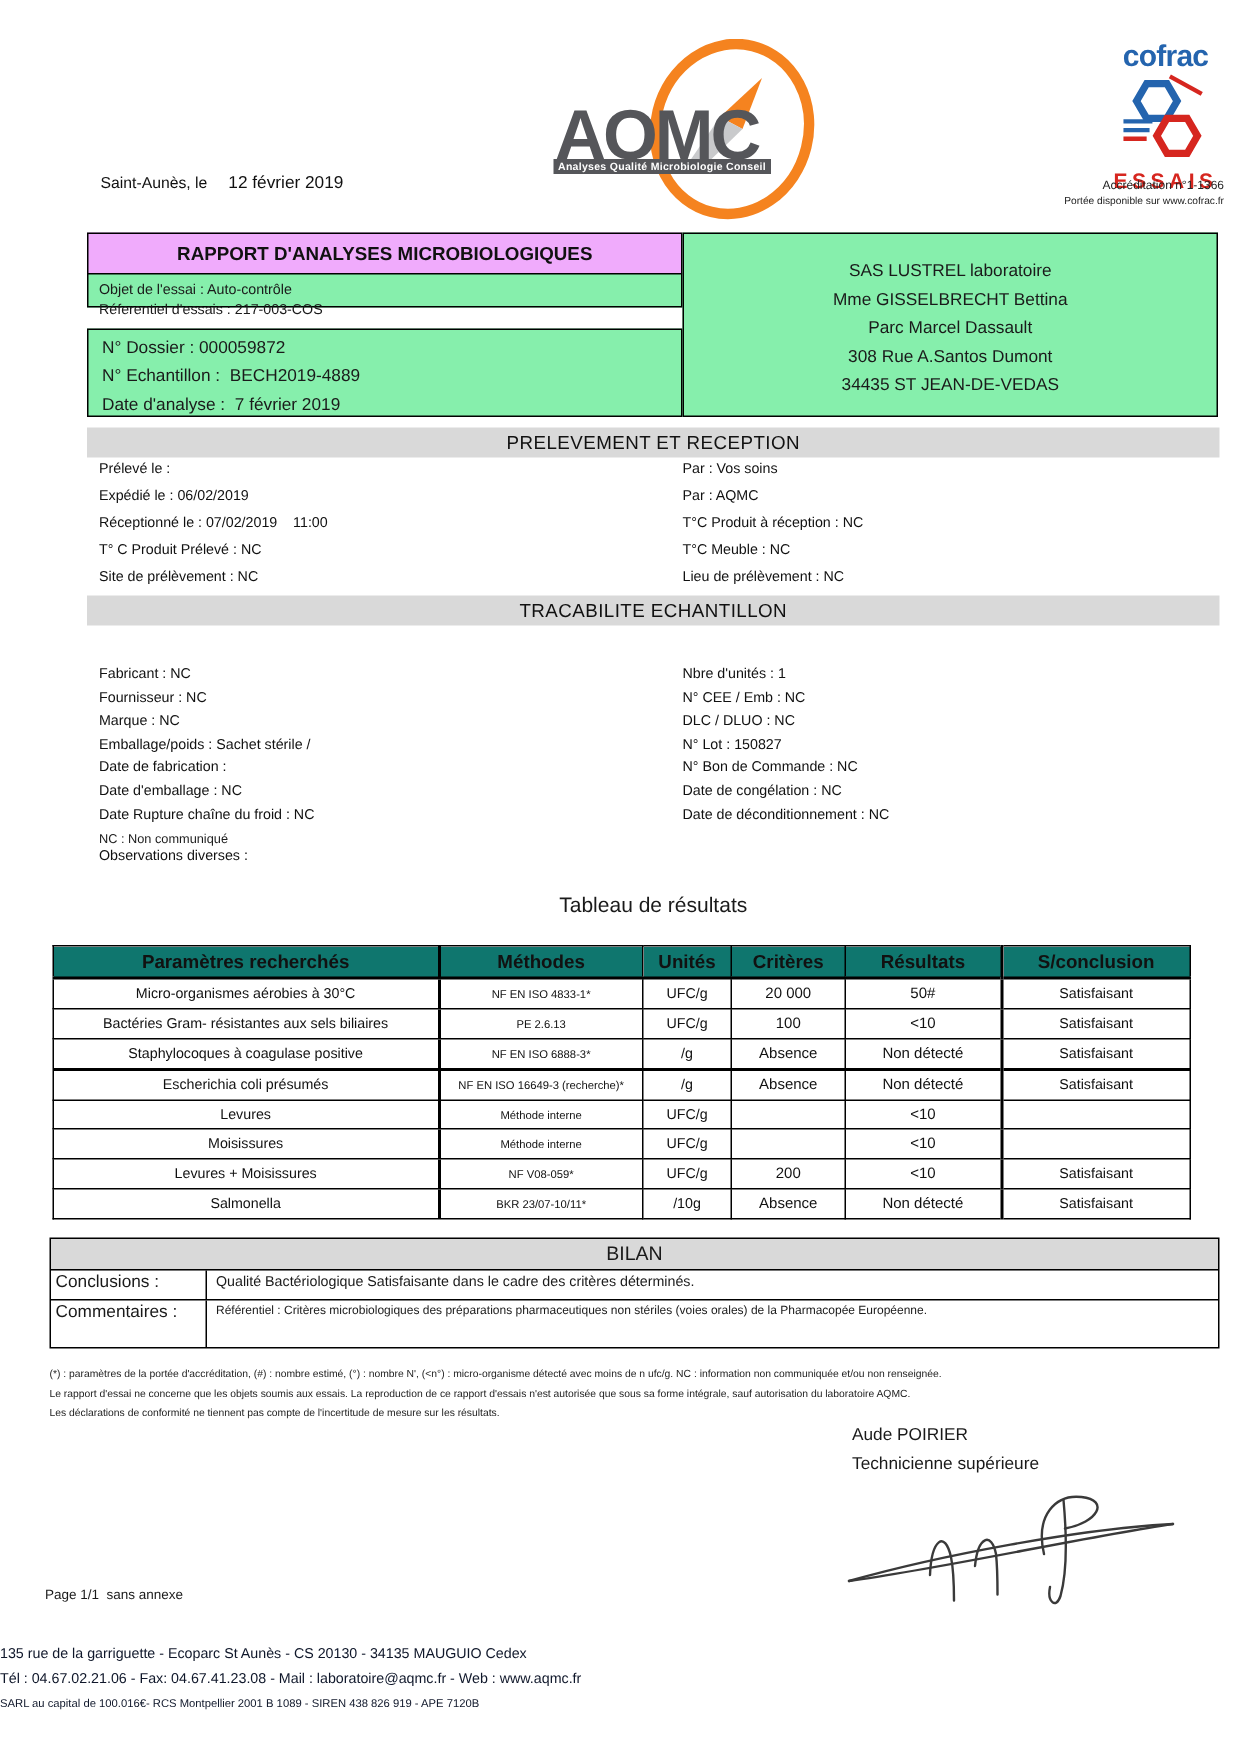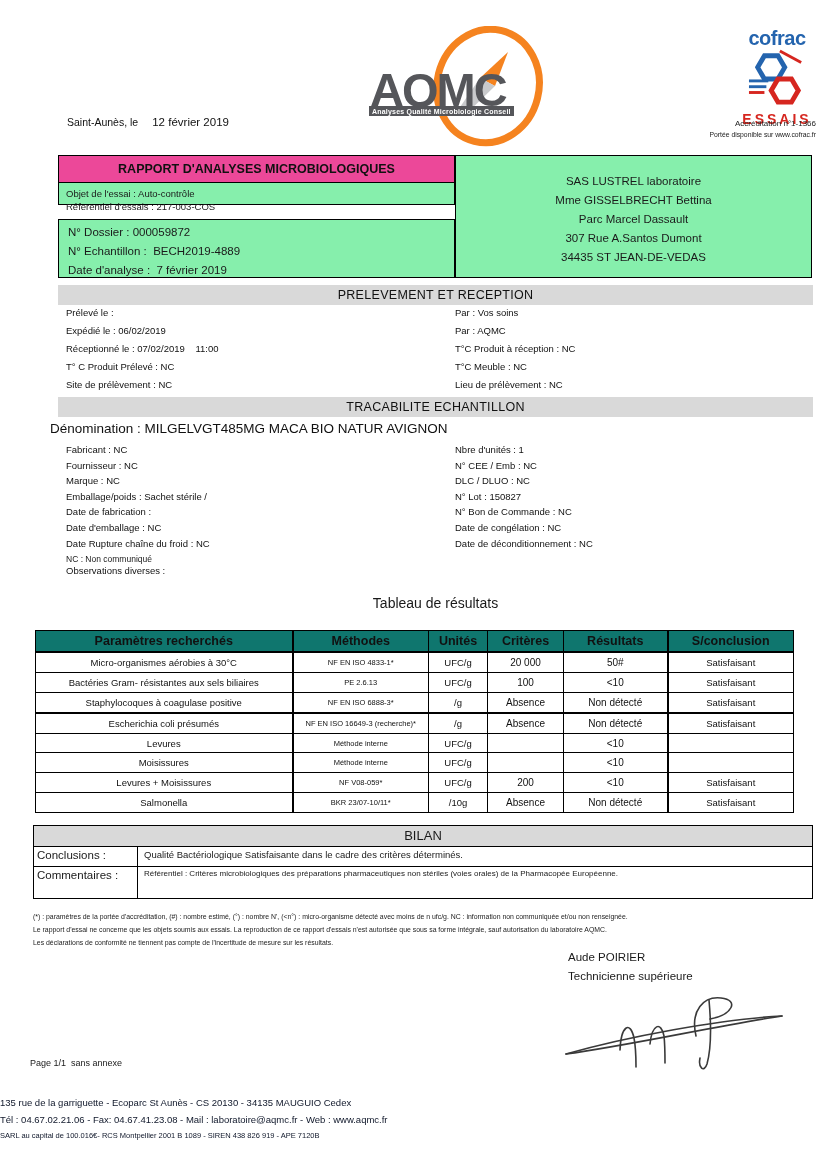--- a/index.html
+++ b/index.html
@@ -23,21 +23,21 @@
 
   .cofrac{width:82px; text-align:center;}
   .cofrac-brand{font-size:20px; font-weight:800; color:#2464AE; letter-spacing:-.5px; line-height:20px;}
   .cofrac-essais{font-size:14px; font-weight:800; color:#D6261F; letter-spacing:3px; line-height:14px;}
   .accred{width:220px; text-align:right; font-size:8px; color:#222; line-height:11px;}
   .accred .s2{font-size:6.8px;}
 
   
   .box{border:1px solid #000; box-sizing:border-box; background:#86efac;}
   .report-title{
-    background:#ec4899; text-align:center; font-weight:bold; font-size:12.5px;
+    background:#f0abfc; text-align:center; font-weight:bold; font-size:12.5px;
     line-height:26px; color:#111;
   }
   .objet{font-size:9.5px; line-height:13px; padding:4px 7px;}
   .dossier{font-size:11.5px; line-height:19px; padding:3px 9px;}
   .client{text-align:center; font-size:11.5px; line-height:19px; padding-top:16px;}
 
   
   .bar{
     background:#D9D9D9; text-align:center; font-size:12.5px; line-height:20px;
     height:20px; color:#111; letter-spacing:.3px;
@@ -128,38 +128,37 @@
   </div>
   <div class="abs box dossier" style="left:58px; top:219px; width:397px; height:59px;">
     <div>N° Dossier : 000059872</div>
     <div>N° Echantillon :&nbsp; BECH2019-4889</div>
     <div>Date d'analyse :&nbsp; 7 février 2019</div>
   </div>
   <div class="abs box client" style="left:455px; top:155px; width:357px; height:123px;">
     <div>SAS LUSTREL laboratoire</div>
     <div>Mme GISSELBRECHT Bettina</div>
     <div>Parc Marcel Dassault</div>
-    <div>307 Rue A.Santos Dumont</div>
+    <div>308 Rue A.Santos Dumont</div>
     <div>34435 ST JEAN-DE-VEDAS</div>
   </div>
 
   <div class="abs bar" style="left:58px; top:285px; width:755px;">PRELEVEMENT ET RECEPTION</div>
   <div class="abs field" style="left:66px; top:307px;">Prélevé le :</div>
   <div class="abs field" style="left:66px; top:325px;">Expédié le : 06/02/2019</div>
   <div class="abs field" style="left:66px; top:343px;">Réceptionné le : 07/02/2019&nbsp;&nbsp;&nbsp;&nbsp;11:00</div>
   <div class="abs field" style="left:66px; top:361px;">T° C Produit Prélevé : NC</div>
   <div class="abs field" style="left:66px; top:379px;">Site de prélèvement : NC</div>
   <div class="abs field" style="left:455px; top:307px;">Par : Vos soins</div>
   <div class="abs field" style="left:455px; top:325px;">Par : AQMC</div>
   <div class="abs field" style="left:455px; top:343px;">T°C Produit à réception : NC</div>
   <div class="abs field" style="left:455px; top:361px;">T°C Meuble : NC</div>
   <div class="abs field" style="left:455px; top:379px;">Lieu de prélèvement : NC</div>
 
   <div class="abs bar" style="left:58px; top:397px; width:755px;">TRACABILITE ECHANTILLON</div>
-  <div class="abs denom" style="left:50px; top:421px;">Dénomination : MILGELVGT485MG MACA BIO NATUR AVIGNON</div>
   <div class="abs field" style="left:66px; top:444px;">Fabricant : NC</div>
   <div class="abs field" style="left:66px; top:460px;">Fournisseur : NC</div>
   <div class="abs field" style="left:66px; top:475px;">Marque : NC</div>
   <div class="abs field" style="left:66px; top:491px;">Emballage/poids : Sachet stérile /</div>
   <div class="abs field" style="left:66px; top:506px;text-align:right;">Date de fabrication :</div>
   <div class="abs field" style="left:66px; top:522px;">Date d'emballage : NC</div>
   <div class="abs field" style="left:66px; top:538px;">Date Rupture chaîne du froid : NC</div>
   <div class="abs field" style="left:455px; top:444px;">Nbre d'unités : 1</div>
   <div class="abs field" style="left:455px; top:460px;">N° CEE / Emb : NC</div>
   <div class="abs field" style="left:455px; top:475px;">DLC / DLUO : NC</div>

